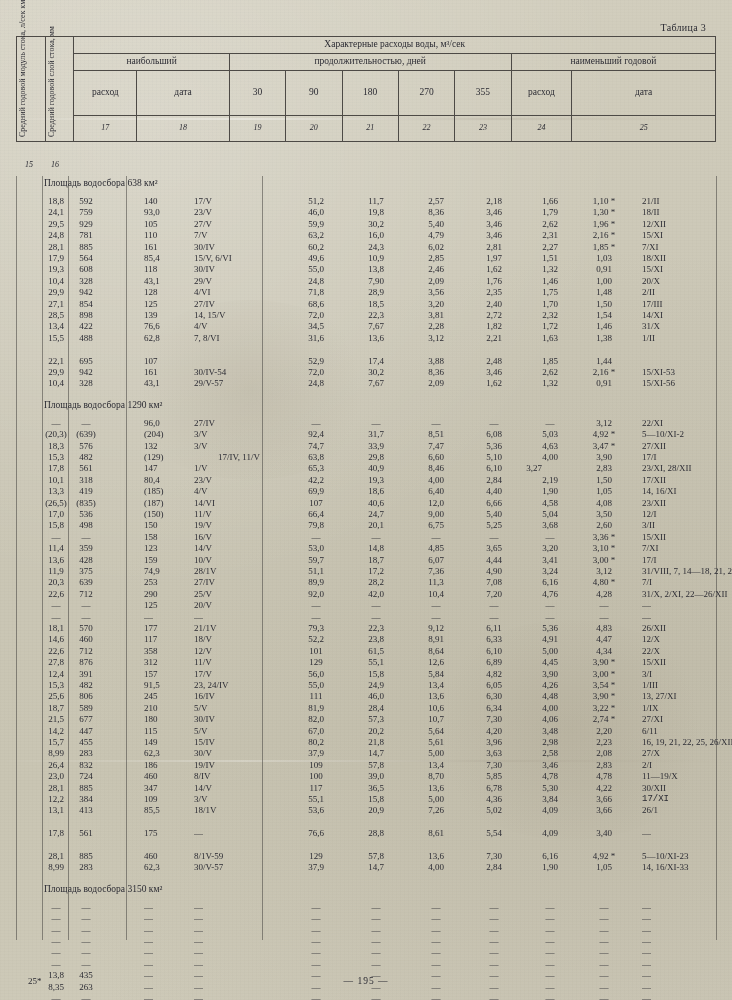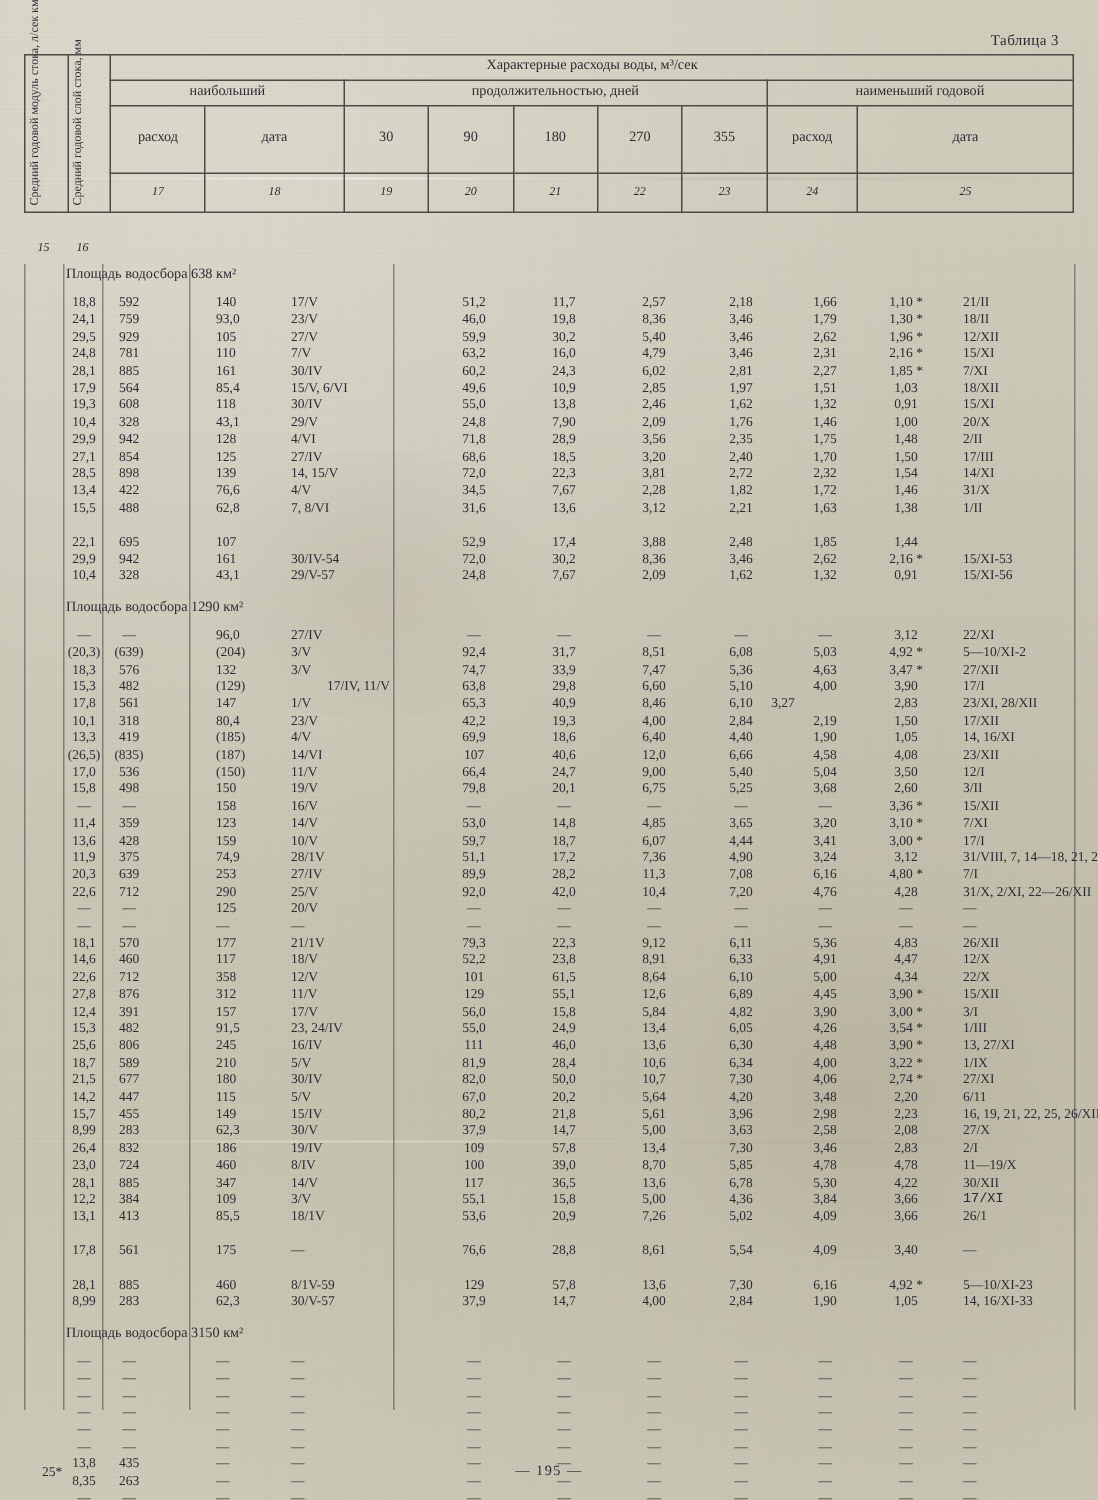--- a/index.html
+++ b/index.html
@@ -438,21 +438,21 @@
     </div>
     <div class="row" style="top: 287.4px;">
       <span class="cell c-center" style="left: 40px;">17,8</span>
       <span class="cell c-center" style="left: 70px;">561</span>
       <span class="cell" style="left: 128px;">147</span>
       <span class="cell" style="left: 178px;">1/V</span>
       <span class="cell c-center" style="left: 300px;">65,3</span>
       <span class="cell c-center" style="left: 360px;">40,9</span>
       <span class="cell c-center" style="left: 420px;">8,46</span>
       <span class="cell c-center" style="left: 478px;">6,10</span>
-      <span class="cell c-center" style="left: 506px;">3,27</span>
+      <span class="cell c-center" style="left: 518px;">3,27</span>
       <span class="cell c-center" style="left: 588px;">2,83</span>
       <span class="cell" style="left: 626px;">23/XI, 28/XII</span>
     </div>
     <div class="row" style="top: 298.8px;">
       <span class="cell c-center" style="left: 40px;">10,1</span>
       <span class="cell c-center" style="left: 70px;">318</span>
       <span class="cell" style="left: 128px;">80,4</span>
       <span class="cell" style="left: 178px;">23/V</span>
       <span class="cell c-center" style="left: 300px;">42,2</span>
       <span class="cell c-center" style="left: 360px;">19,3</span>
@@ -721,21 +721,21 @@
       <span class="cell c-center" style="left: 534px;">4,00</span>
       <span class="cell c-center" style="left: 588px;">3,22 *</span>
       <span class="cell" style="left: 626px;">1/IX</span>
     </div>
     <div class="row" style="top: 538.2px;">
       <span class="cell c-center" style="left: 40px;">21,5</span>
       <span class="cell c-center" style="left: 70px;">677</span>
       <span class="cell" style="left: 128px;">180</span>
       <span class="cell" style="left: 178px;">30/IV</span>
       <span class="cell c-center" style="left: 300px;">82,0</span>
-      <span class="cell c-center" style="left: 360px;">50,0</span>
+      <span class="cell c-center" style="left: 360px;">57,3</span>
       <span class="cell c-center" style="left: 420px;">10,7</span>
       <span class="cell c-center" style="left: 478px;">7,30</span>
       <span class="cell c-center" style="left: 534px;">4,06</span>
       <span class="cell c-center" style="left: 588px;">2,74 *</span>
       <span class="cell" style="left: 626px;">27/XI</span>
     </div>
     <div class="row" style="top: 549.6px;">
       <span class="cell c-center" style="left: 40px;">14,2</span>
       <span class="cell c-center" style="left: 70px;">447</span>
       <span class="cell" style="left: 128px;">115</span>

